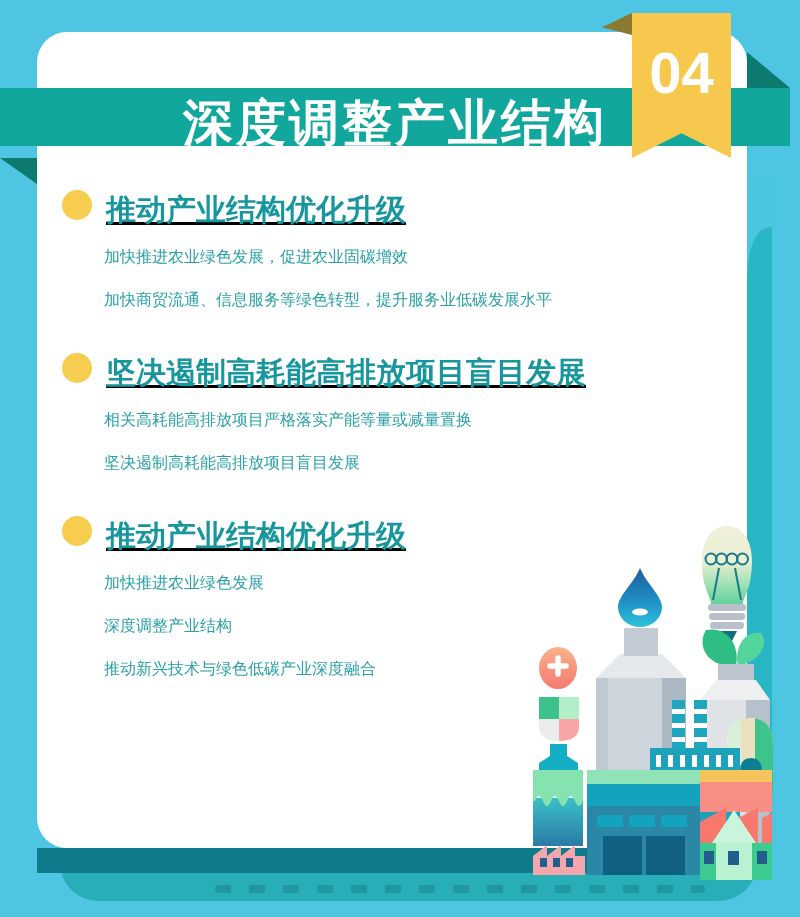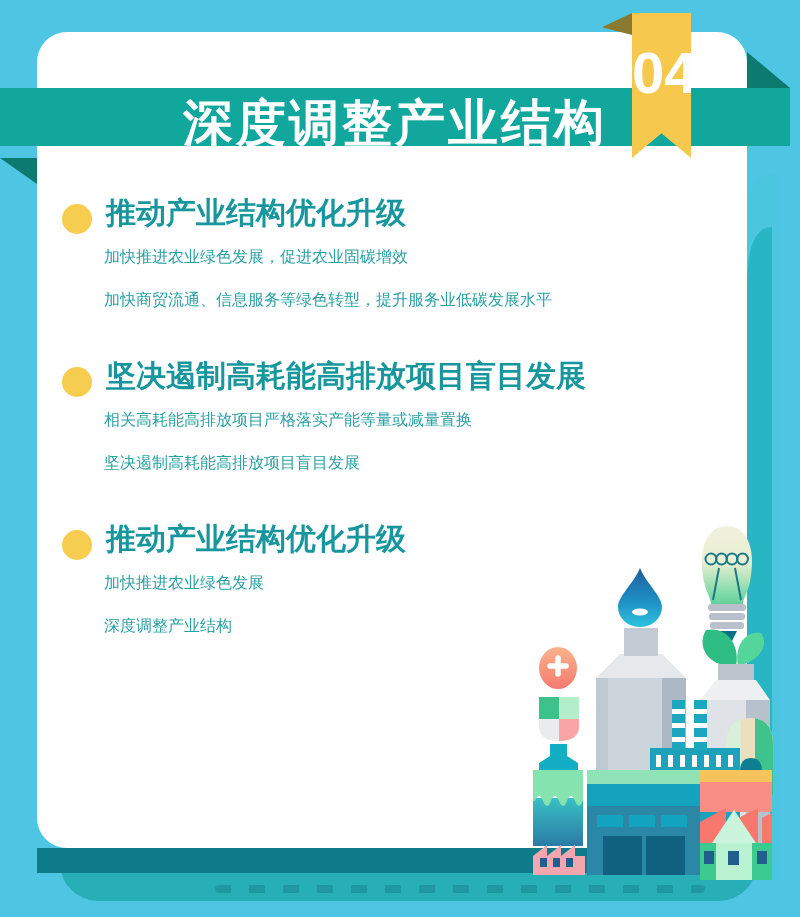--- a/index.html
+++ b/index.html
@@ -34,34 +34,34 @@
     position:absolute;left:0;top:158px;width:37px;height:26px;
     background:var(--banner-fold,#0D7A6F);
     clip-path:polygon(0 0,100% 0,100% 100%);
   }
   .fold-right{
     position:absolute;left:747px;top:52px;width:43px;height:36px;
     background:var(--banner-fold,#0D7A6F);
     clip-path:polygon(0 0,0 100%,100% 100%);
   }
   .badge{
-    position:absolute;left:632px;top:13px;width:59px;height:145px;
+    position:absolute;left:632px;top:13px;width:99px;height:145px;
     background:var(--badge,#F6C94E);
     clip-path:polygon(0 0,100% 0,100% 100%,50% 83%,0 100%);
     color:#fff;font-size:58px;font-weight:800;text-align:center;
     box-sizing:border-box;padding-top:26px;
   }
   .badge-fold{
     position:absolute;left:602px;top:13px;width:30px;height:22px;
     background:var(--badge-fold,#8A7930);
     clip-path:polygon(100% 0,100% 100%,0 65%);
   }
   .content{position:absolute;left:62px;top:190px;width:670px;}
   .section{margin-bottom:32px;}
-  .shead{display:flex;align-items:flex-end;gap:14px;height:44px;}
+  .shead{display:flex;align-items:flex-start;gap:14px;height:44px;text-decoration:underline;}
   .bullet{width:30px;height:30px;border-radius:50%;background:var(--bullet,#F6CD4F);flex:0 0 auto;}
   .heading{margin:0;font-size:30px;font-weight:bold;color:var(--heading-text,#17979D);white-space:nowrap;}
   .items{margin:1px 0 0 42px;}
   .item{font-size:16px;line-height:43px;color:var(--body-text,#2AA1A4);white-space:nowrap;}
   .illus{position:absolute;left:520px;top:150px;width:280px;height:767px;}
 </style>
 </head>
 <body>
 
 <div class="base">
@@ -98,20 +98,21 @@
       </div>
     </div>
     <div class="section">
       <div class="shead">
         <span class="bullet"></span>
         <h2 class="heading">推动产业结构优化升级</h2>
       </div>
       <div class="items">
         <div class="item">加快推进农业绿色发展</div>
         <div class="item">深度调整产业结构</div>
+        <div class="item">推动新兴技术与绿色低碳产业深度融合</div>
       </div>
     </div>
   </div>
 
 <svg class="illus" viewBox="520 150 280 767" xmlns="http://www.w3.org/2000/svg">
   <defs>
     <linearGradient id="gDrop" x1="0" y1="568" x2="0" y2="628" gradientUnits="userSpaceOnUse">
       <stop offset="0" stop-color="#1D5E9E"></stop>
         <stop offset="0.55" stop-color="#1F8FC4"></stop>
         <stop offset="1" stop-color="#2EC4DF"></stop>

